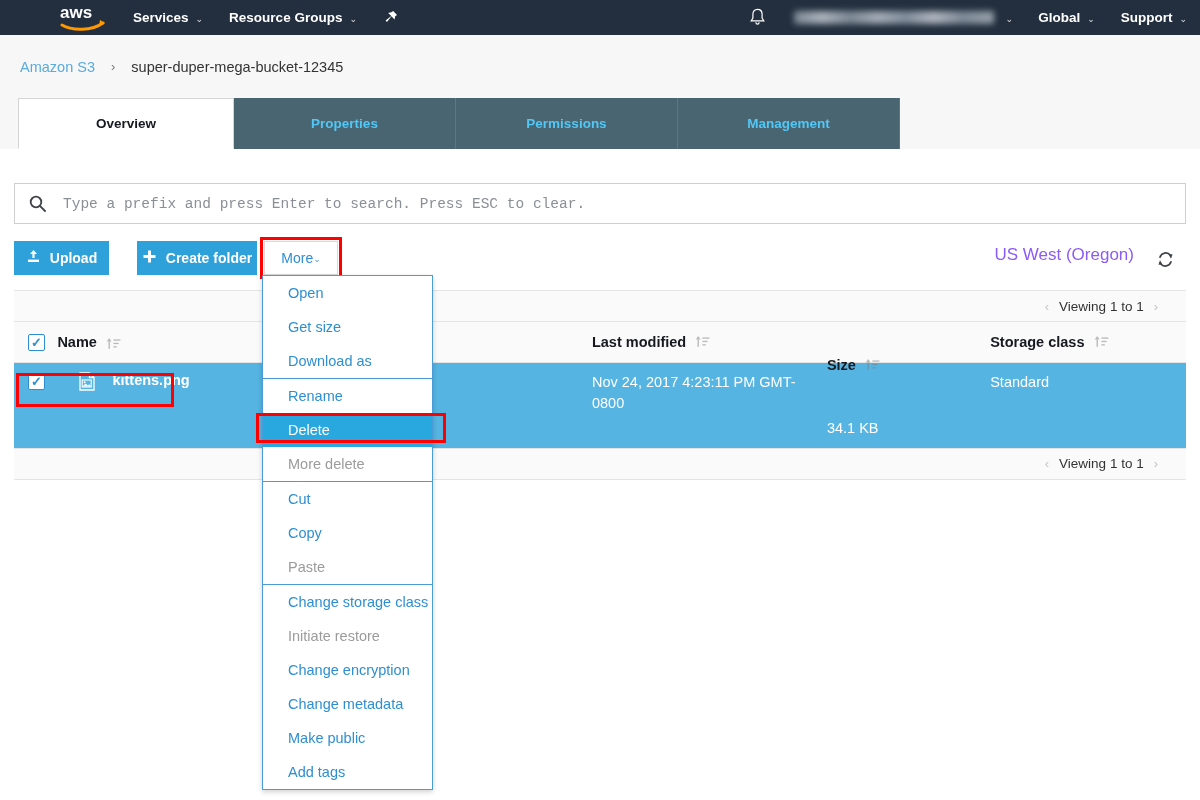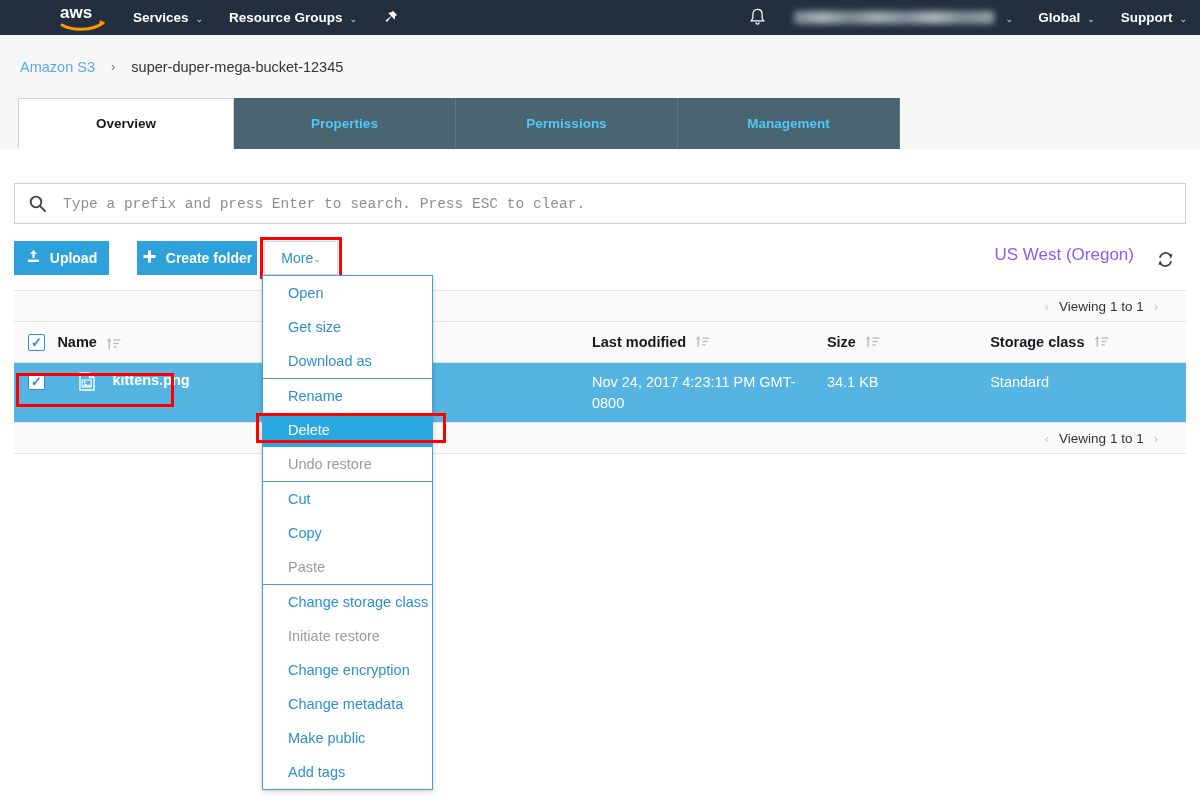--- a/index.html
+++ b/index.html
@@ -149,21 +149,21 @@
   .pager-chev { color: #c4c4c4; font-size: 13px; padding: 0 10px; cursor: default; }
   .thead {
     height: 41px; background: #fafafa;
     border-bottom: 1px solid #e4e4e4;
     display: flex; align-items: center;
     font-size: 14.5px; font-weight: bold; color: #16191f;
   }
   .col-check { width: 44px; display: flex; align-items: center; padding-left: 14px; }
   .col-name { width: 546px; display: flex; align-items: center; gap: 9px; }
   .col-modified { width: 240px; display: flex; align-items: flex-start; gap: 9px; }
-  .col-size { width: 130px; display: flex; align-items: flex-start; gap: 9px; }
+  .col-size { width: 130px; display: flex; align-items: flex-start; gap: 9px; margin-top: 46px; }
   .col-storage { width: 200px; display: flex; align-items: flex-start; gap: 9px; margin-left: 36px; }
   .sort-icon { opacity: .5; display: inline-flex; align-items: center; position: relative; top: 1px; }
 
   .trow {
     min-height: 50px; background: #55b4e2;
     display: flex; align-items: stretch; color: #ffffff;
     font-size: 14.5px; padding-top: 9px; padding-bottom: 9px;
   }
   .trow .col-check { padding-top: 1px; align-items: flex-start; }
   .trow .col-name { align-items: flex-start; padding-top: 0px; }
@@ -444,21 +444,21 @@
     <span>Download as</span>
   </div>
   <div class="mi-sep"></div>
   <div class="mi">
     <span>Rename</span>
   </div>
   <div class="mi selected">
     <span>Delete</span>
   </div>
   <div class="mi disabled">
-    <span>Undo restore</span>
+    <span>More delete</span>
   </div>
   <div class="mi-sep"></div>
   <div class="mi">
     <span>Cut</span>
   </div>
   <div class="mi">
     <span>Copy</span>
   </div>
   <div class="mi disabled">
     <span>Paste</span>

